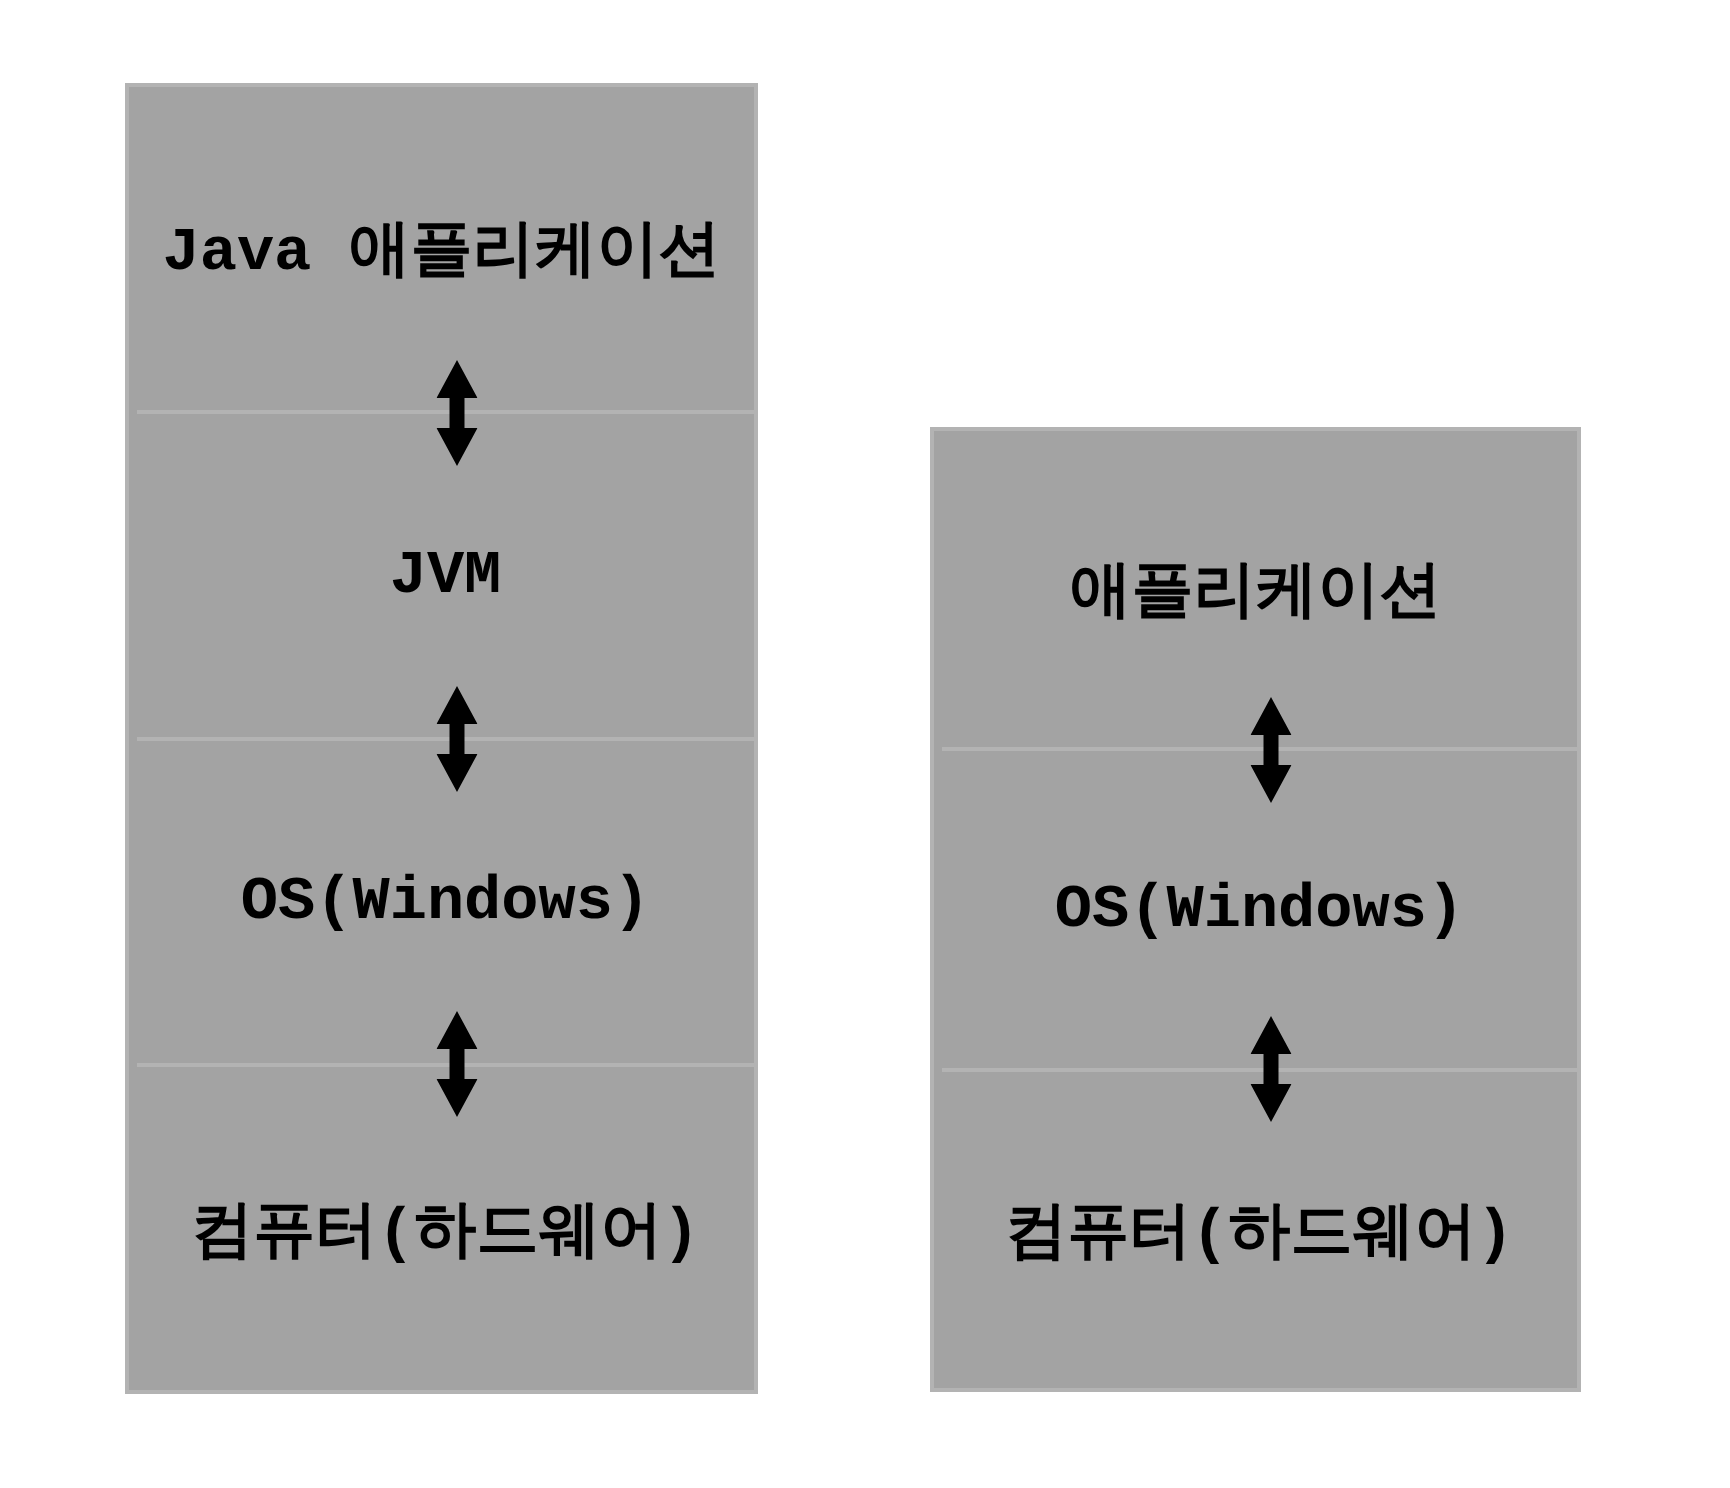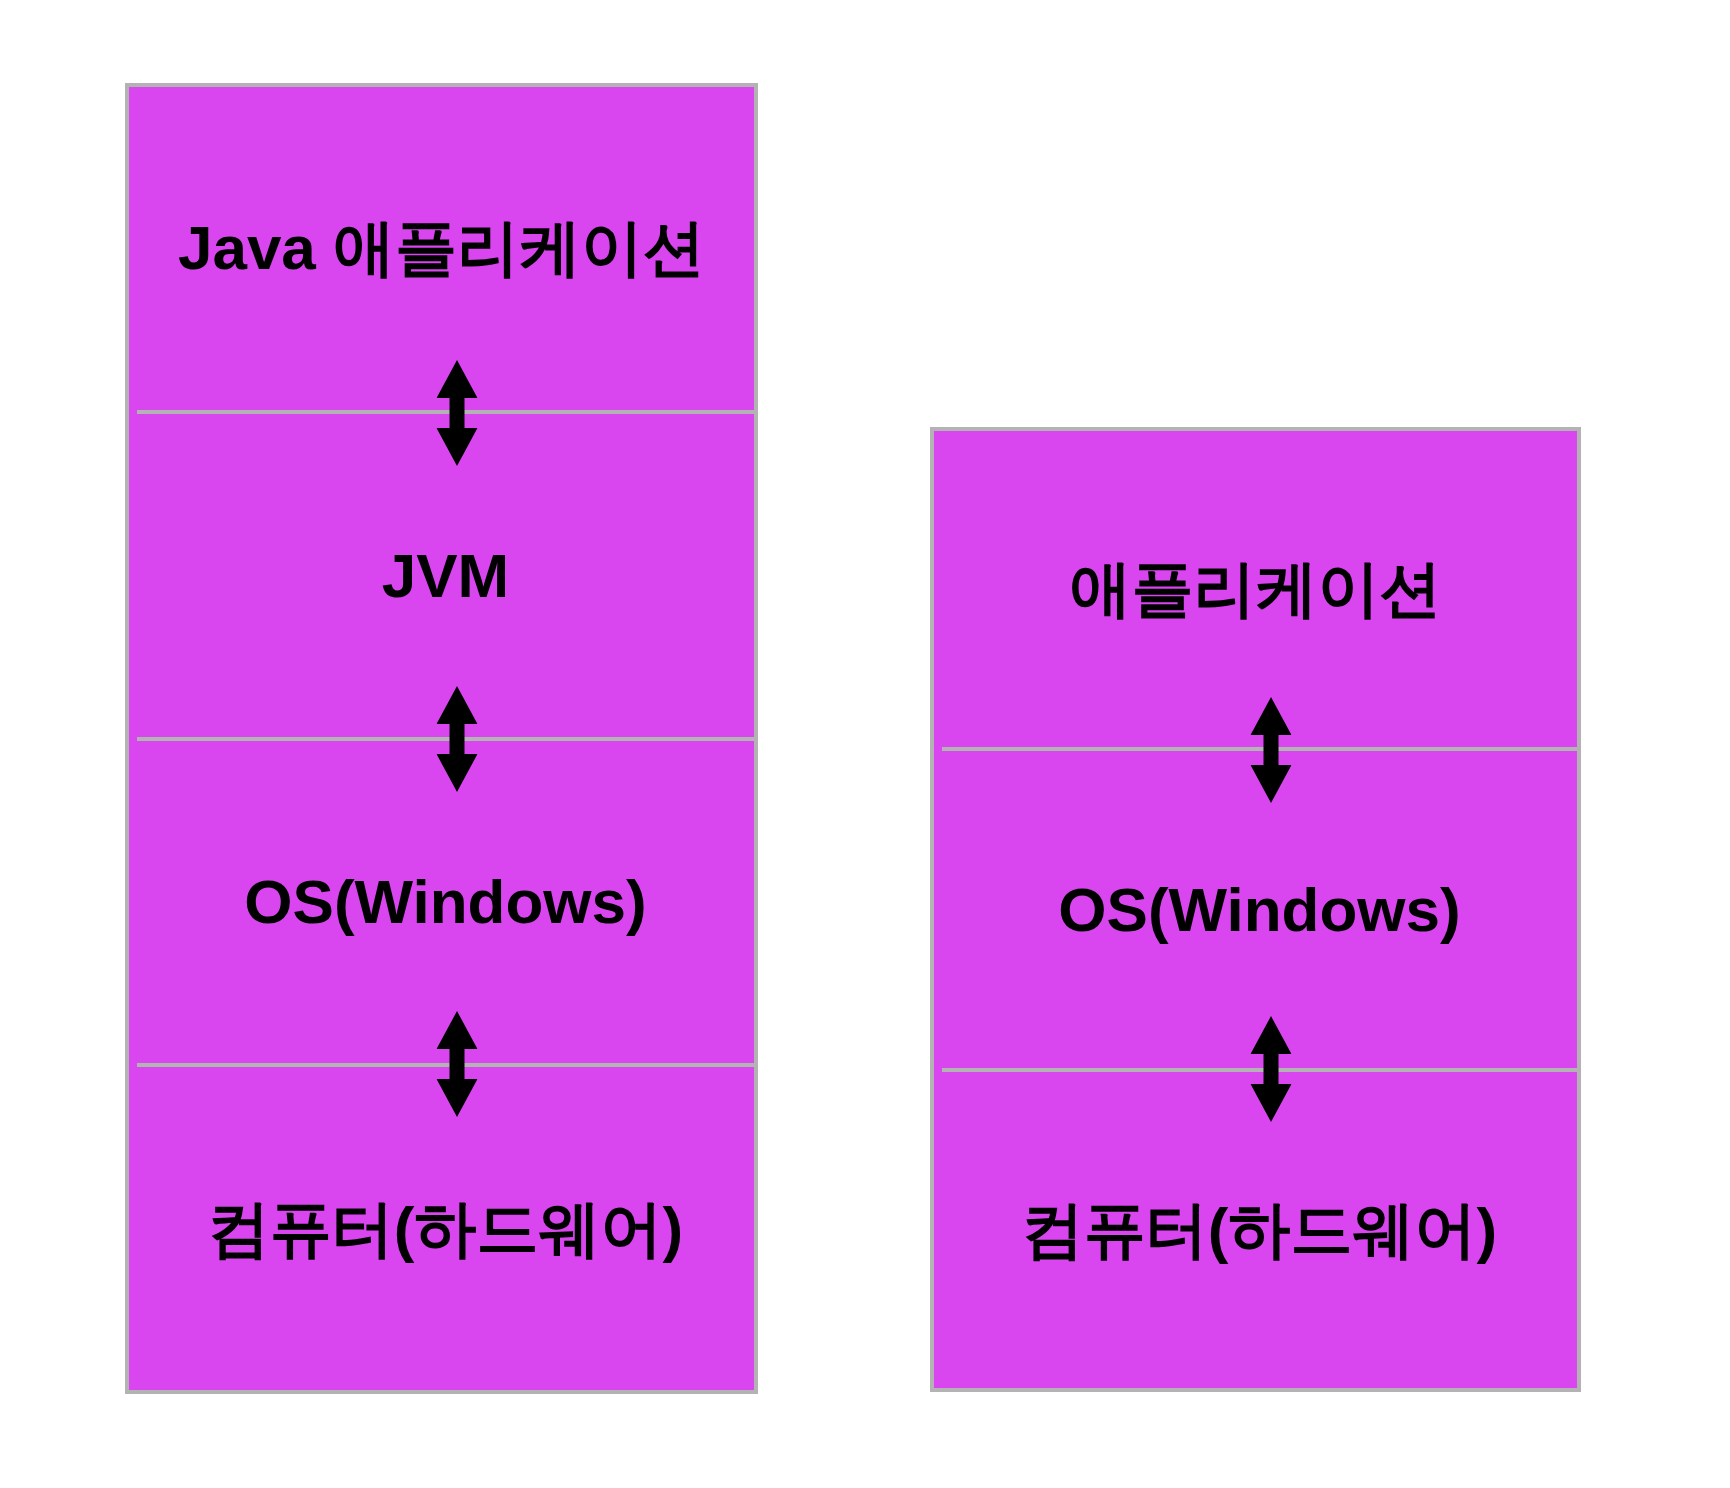--- a/index.html
+++ b/index.html
@@ -16,23 +16,24 @@
   }
   .canvas {
     position: absolute;
     inset: 0;
     background: #ffffff;
   }
   .stack {
     position: absolute;
     box-sizing: border-box;
     border: 4px solid #b3b3b3;
-    background: #d946ef;
+    background: #a3a3a3;
     display: flex;
     flex-direction: column;
+    font-family: Liberation Mono, monospace;
   }
   .stack-left {
     left: 125px;
     top: 83px;
     width: 633px;
     height: 1311px;
   }
   .stack-right {
     left: 930px;
     top: 427px;

